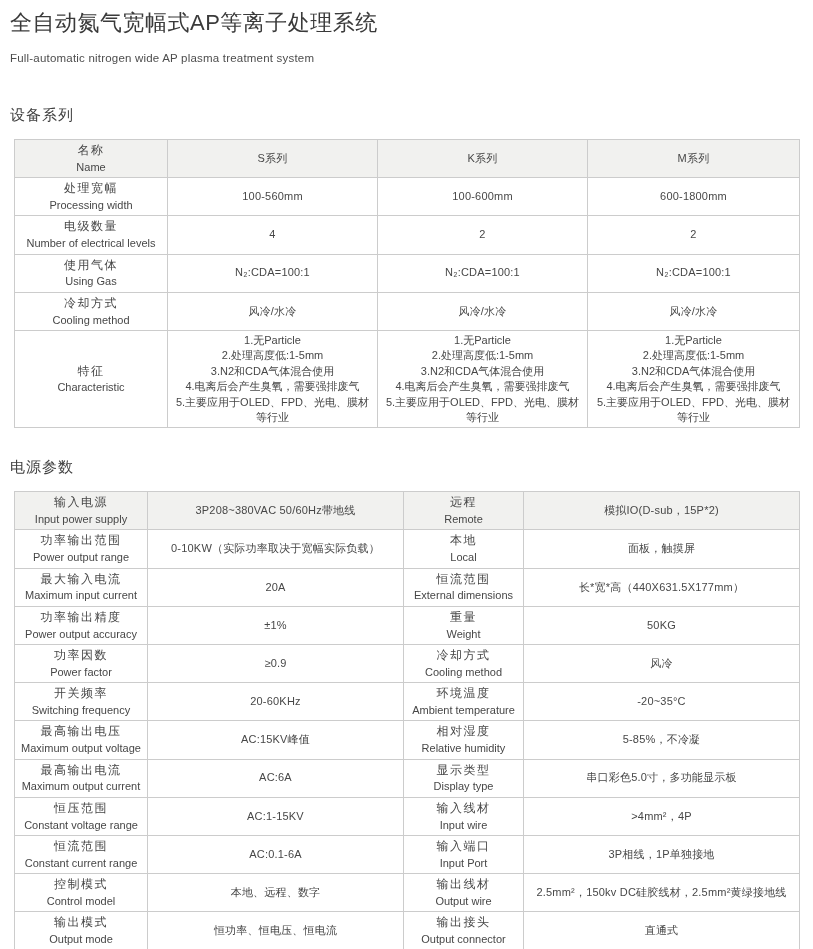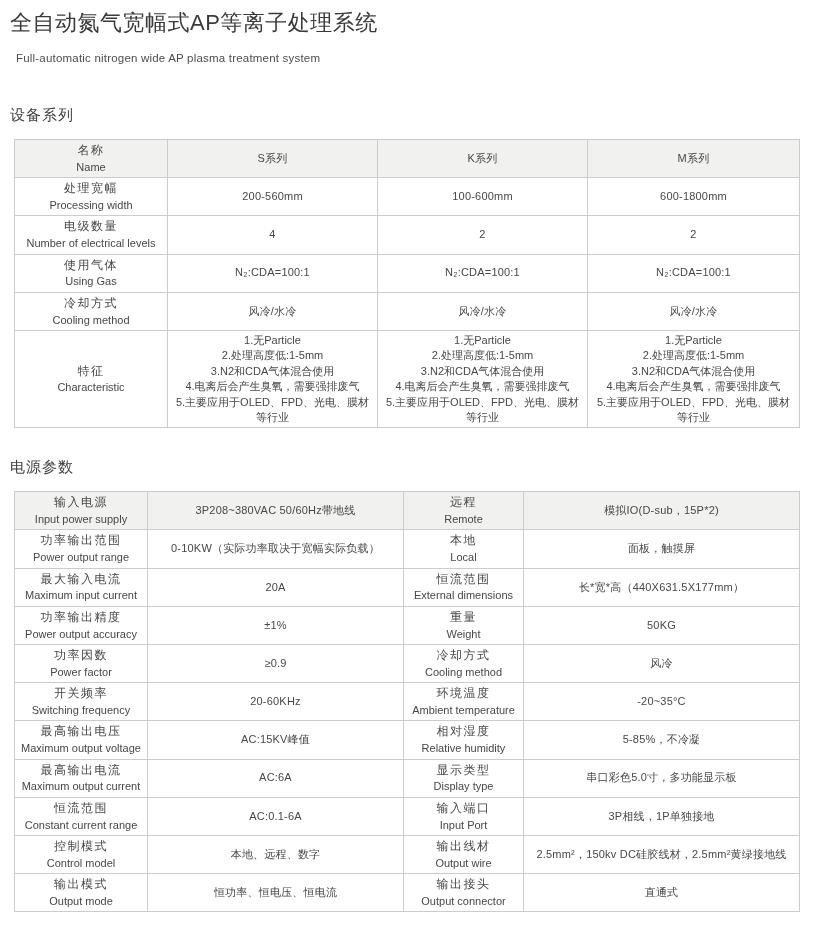--- a/index.html
+++ b/index.html
@@ -9,21 +9,21 @@
     color:#454545;
     -webkit-font-smoothing:antialiased;
   }
   .page{position:relative;width:813px;height:949px;}
 
   .doc-title{
     margin:0;padding:8px 0 0 10px;
     font-size:22px;font-weight:500;color:#3a3a3a;letter-spacing:.5px;
   }
   .doc-subtitle{
-    margin:0;padding:14px 0 0 16px;
+    margin:0;padding:14px 0 0 10px;
     font-size:11.5px;font-weight:400;color:#4d4d4d;letter-spacing:.2px;
   }
   .section-heading{
     margin:0;padding:0 0 0 10px;
     font-size:15px;font-weight:400;color:#404040;letter-spacing:1px;
   }
   #heading-series{padding-top:42px;}
   #heading-power{padding-top:30px;}
 
   table.spec{
@@ -77,21 +77,21 @@
       </td>
       <td class="val">S系列</td>
       <td class="val">K系列</td>
       <td class="val">M系列</td>
     </tr>
     <tr>
       <td>
         <div class="zh">处理宽幅</div>
         <div class="en">Processing width</div>
       </td>
-      <td class="val">200-560mm</td>
+      <td class="val">100-560mm</td>
       <td class="val">100-600mm</td>
       <td class="val">600-1800mm</td>
     </tr>
     <tr>
       <td>
         <div class="zh">电级数量</div>
         <div class="en">Number of electrical levels</div>
       </td>
       <td class="val">4</td>
       <td class="val">2</td>
@@ -240,20 +240,32 @@
       </td>
       <td class="val">AC:6A</td>
       <td>
         <div class="zh">显示类型</div>
         <div class="en">Display type</div>
       </td>
       <td class="val">串口彩色5.0寸，多功能显示板</td>
     </tr>
     <tr>
       <td>
+        <div class="zh">恒压范围</div>
+        <div class="en">Constant voltage range</div>
+      </td>
+      <td class="val">AC:1-15KV</td>
+      <td>
+        <div class="zh">输入线材</div>
+        <div class="en">Input wire</div>
+      </td>
+      <td class="val">&gt;4mm²，4P</td>
+    </tr>
+    <tr>
+      <td>
         <div class="zh">恒流范围</div>
         <div class="en">Constant current range</div>
       </td>
       <td class="val">AC:0.1-6A</td>
       <td>
         <div class="zh">输入端口</div>
         <div class="en">Input Port</div>
       </td>
       <td class="val">3P相线，1P单独接地</td>
     </tr>

